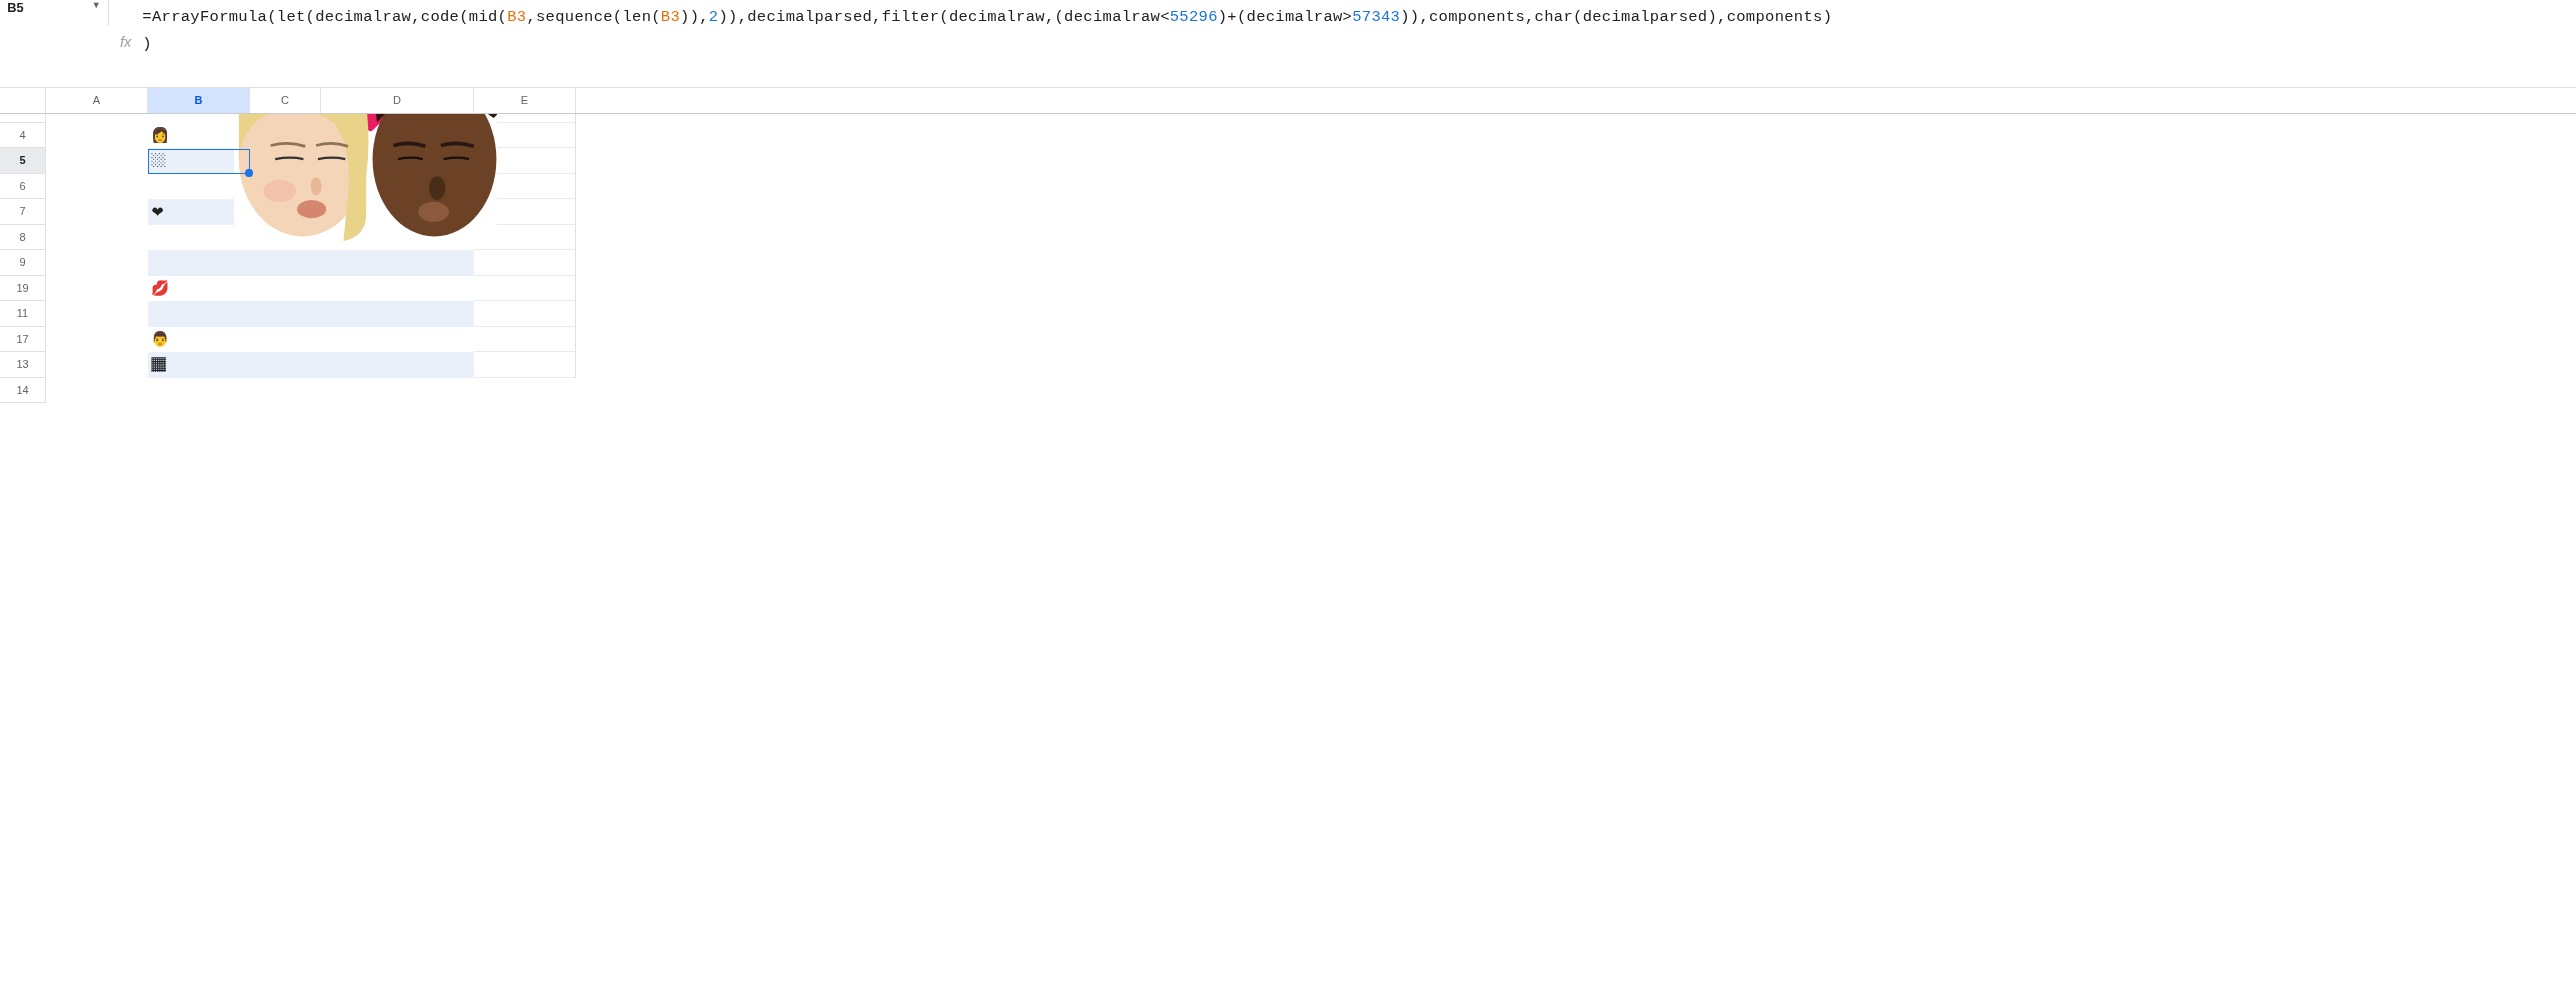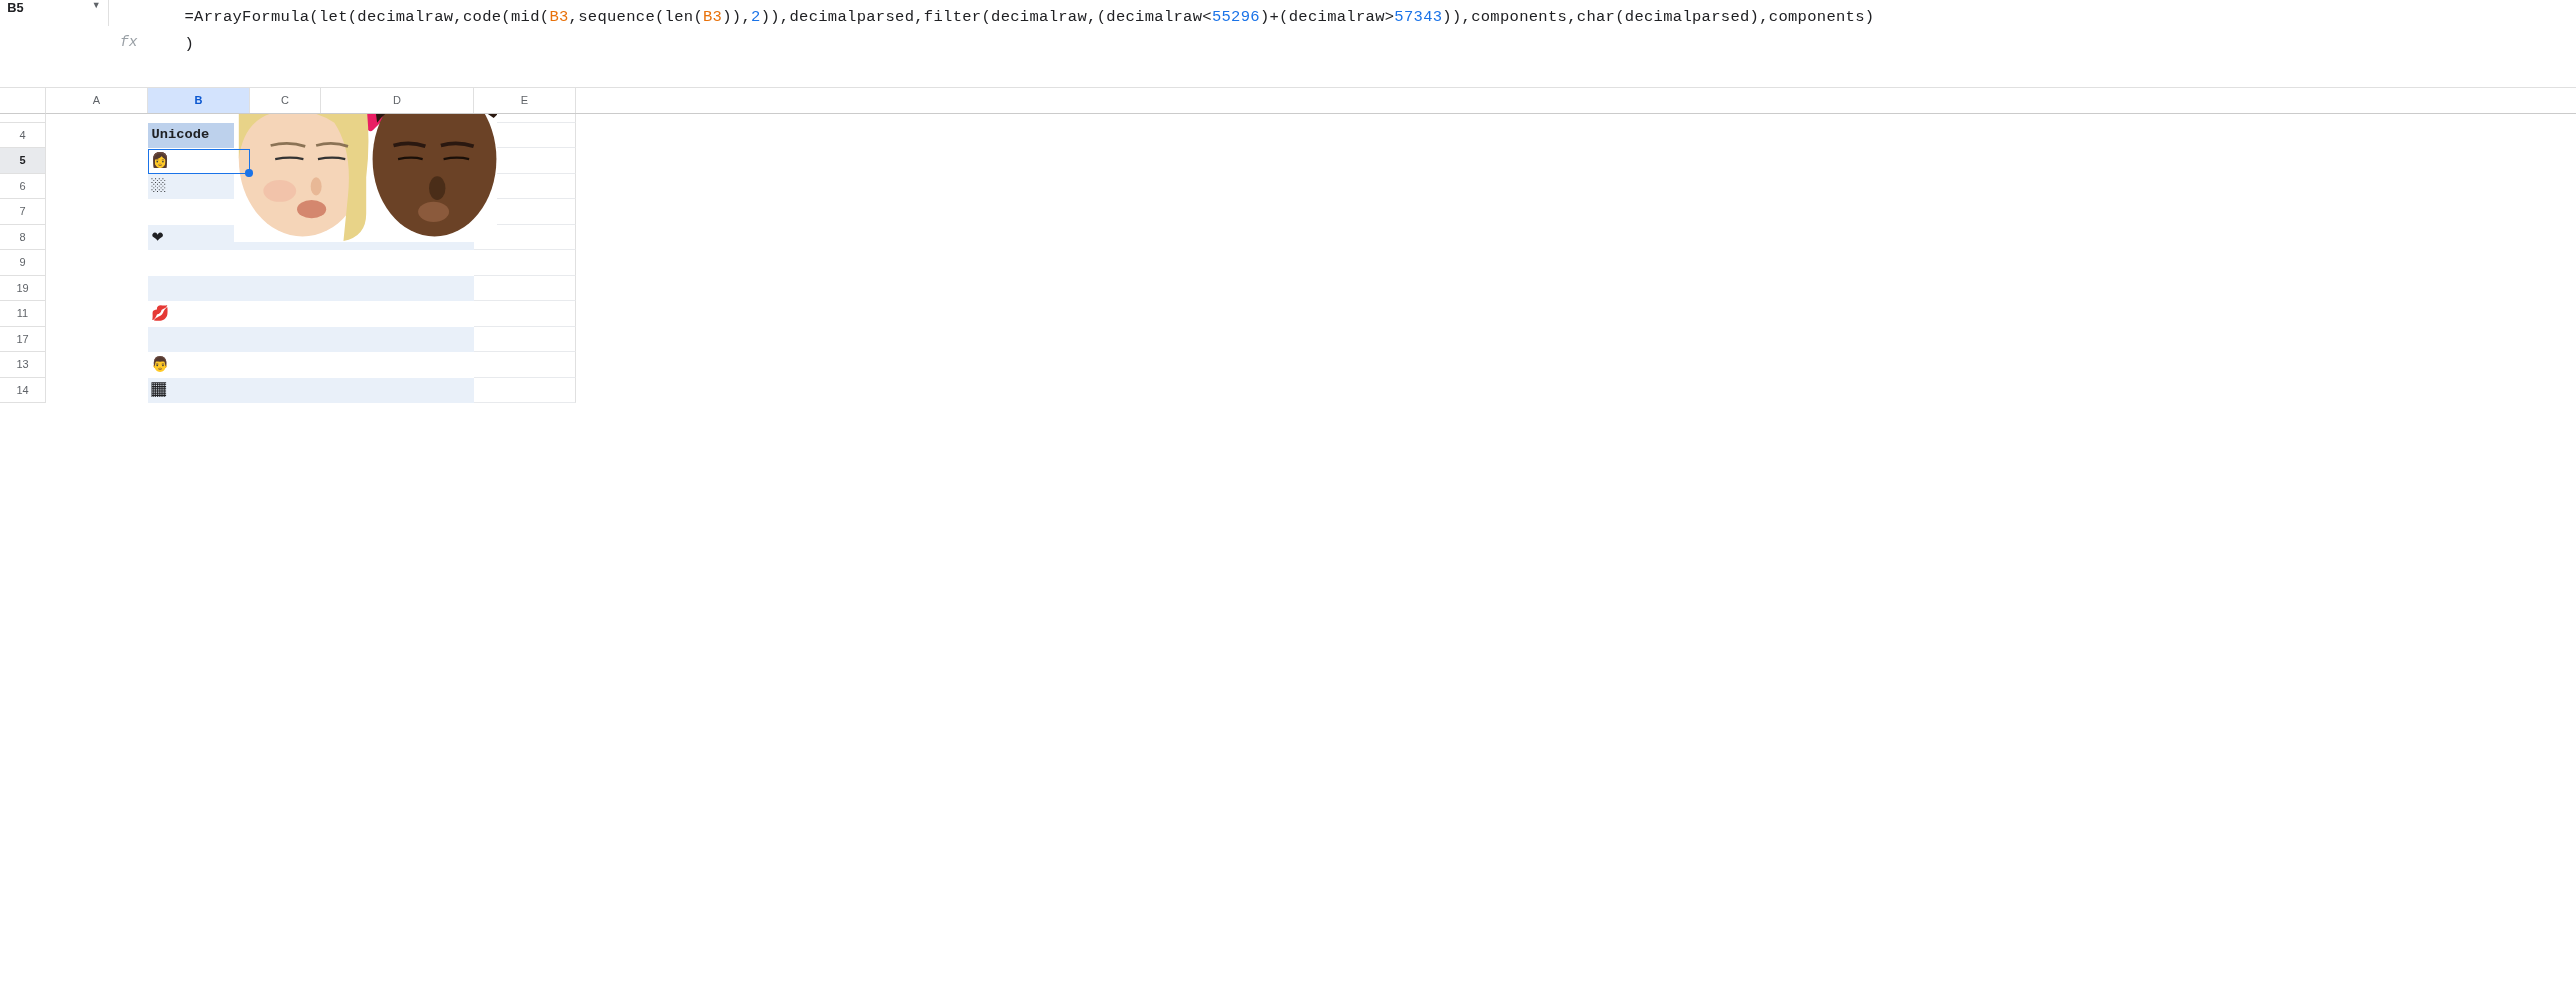--- a/index.html
+++ b/index.html
@@ -50,37 +50,36 @@
       align-items: flex-start;
       flex: 1;
       padding: 3.6px 7.3px 3.6px 11px;
       position: relative;
       height: 100%;
     }
     
     .fx-icon {
       color: #9aa0a6;
       font-style: italic;
-      font-family: Liberation Mono, monospace;
+      font-family: Liberation Sans, sans-serif;
       font-size: 14.6px;
       margin-right: 11px;
       align-self: flex-end;
       padding-bottom: 33px;
       text-align: center;
     }
     
     .formula-content {
       flex: 1;
       font-family: 'Consolas', 'Courier New', monospace;
       font-size: 15.5px;
       color: #202124;
       line-height: 1.8;
       letter-spacing: 0.3px;
       word-break: break-all;
-      margin-left: 36px;
     }
     
     .formula-content .ref {
       color: #e8710a;
     }
     
     .formula-content .num {
       color: #1a73e8;
     }
     
@@ -356,28 +355,20 @@
     <div class="grid-row trunc">
           <div class="cell col-A"></div>
           <div class="cell col-B"></div>
           <div class="cell col-C"></div>
           <div class="cell col-D"></div>
           <div class="cell col-E gridline"></div>
           <div class="cell col-rest" style="flex: 1 1 0%;"></div>
         </div>
         <div class="grid-row">
           <div class="cell col-A" style="border-right: none;"></div>
-          <div class="cell col-B table-header-cell">Unicode</div>
-          <div class="cell col-C table-header-cell">Char</div>
-          <div class="cell col-D table-header-cell">Name</div>
-          <div class="cell col-E gridline"></div>
-          <div class="cell col-rest" style="flex: 1 1 0%;"></div>
-        </div>
-        <div class="grid-row">
-          <div class="cell col-A" style="border-right: none;"></div>
           <div class="cell col-B emoji-cell">👩</div>
           <div class="cell col-C"></div>
           <div class="cell col-D"></div>
           <div class="cell col-E gridline"></div>
           <div class="cell col-rest" style="flex: 1 1 0%;"></div>
         </div>
         <div class="grid-row">
           <div class="cell col-A" style="border-right: none;"></div>
           <div class="cell col-B alt-row emoji-cell">🏼</div>
           <div class="cell col-C alt-row"></div>

